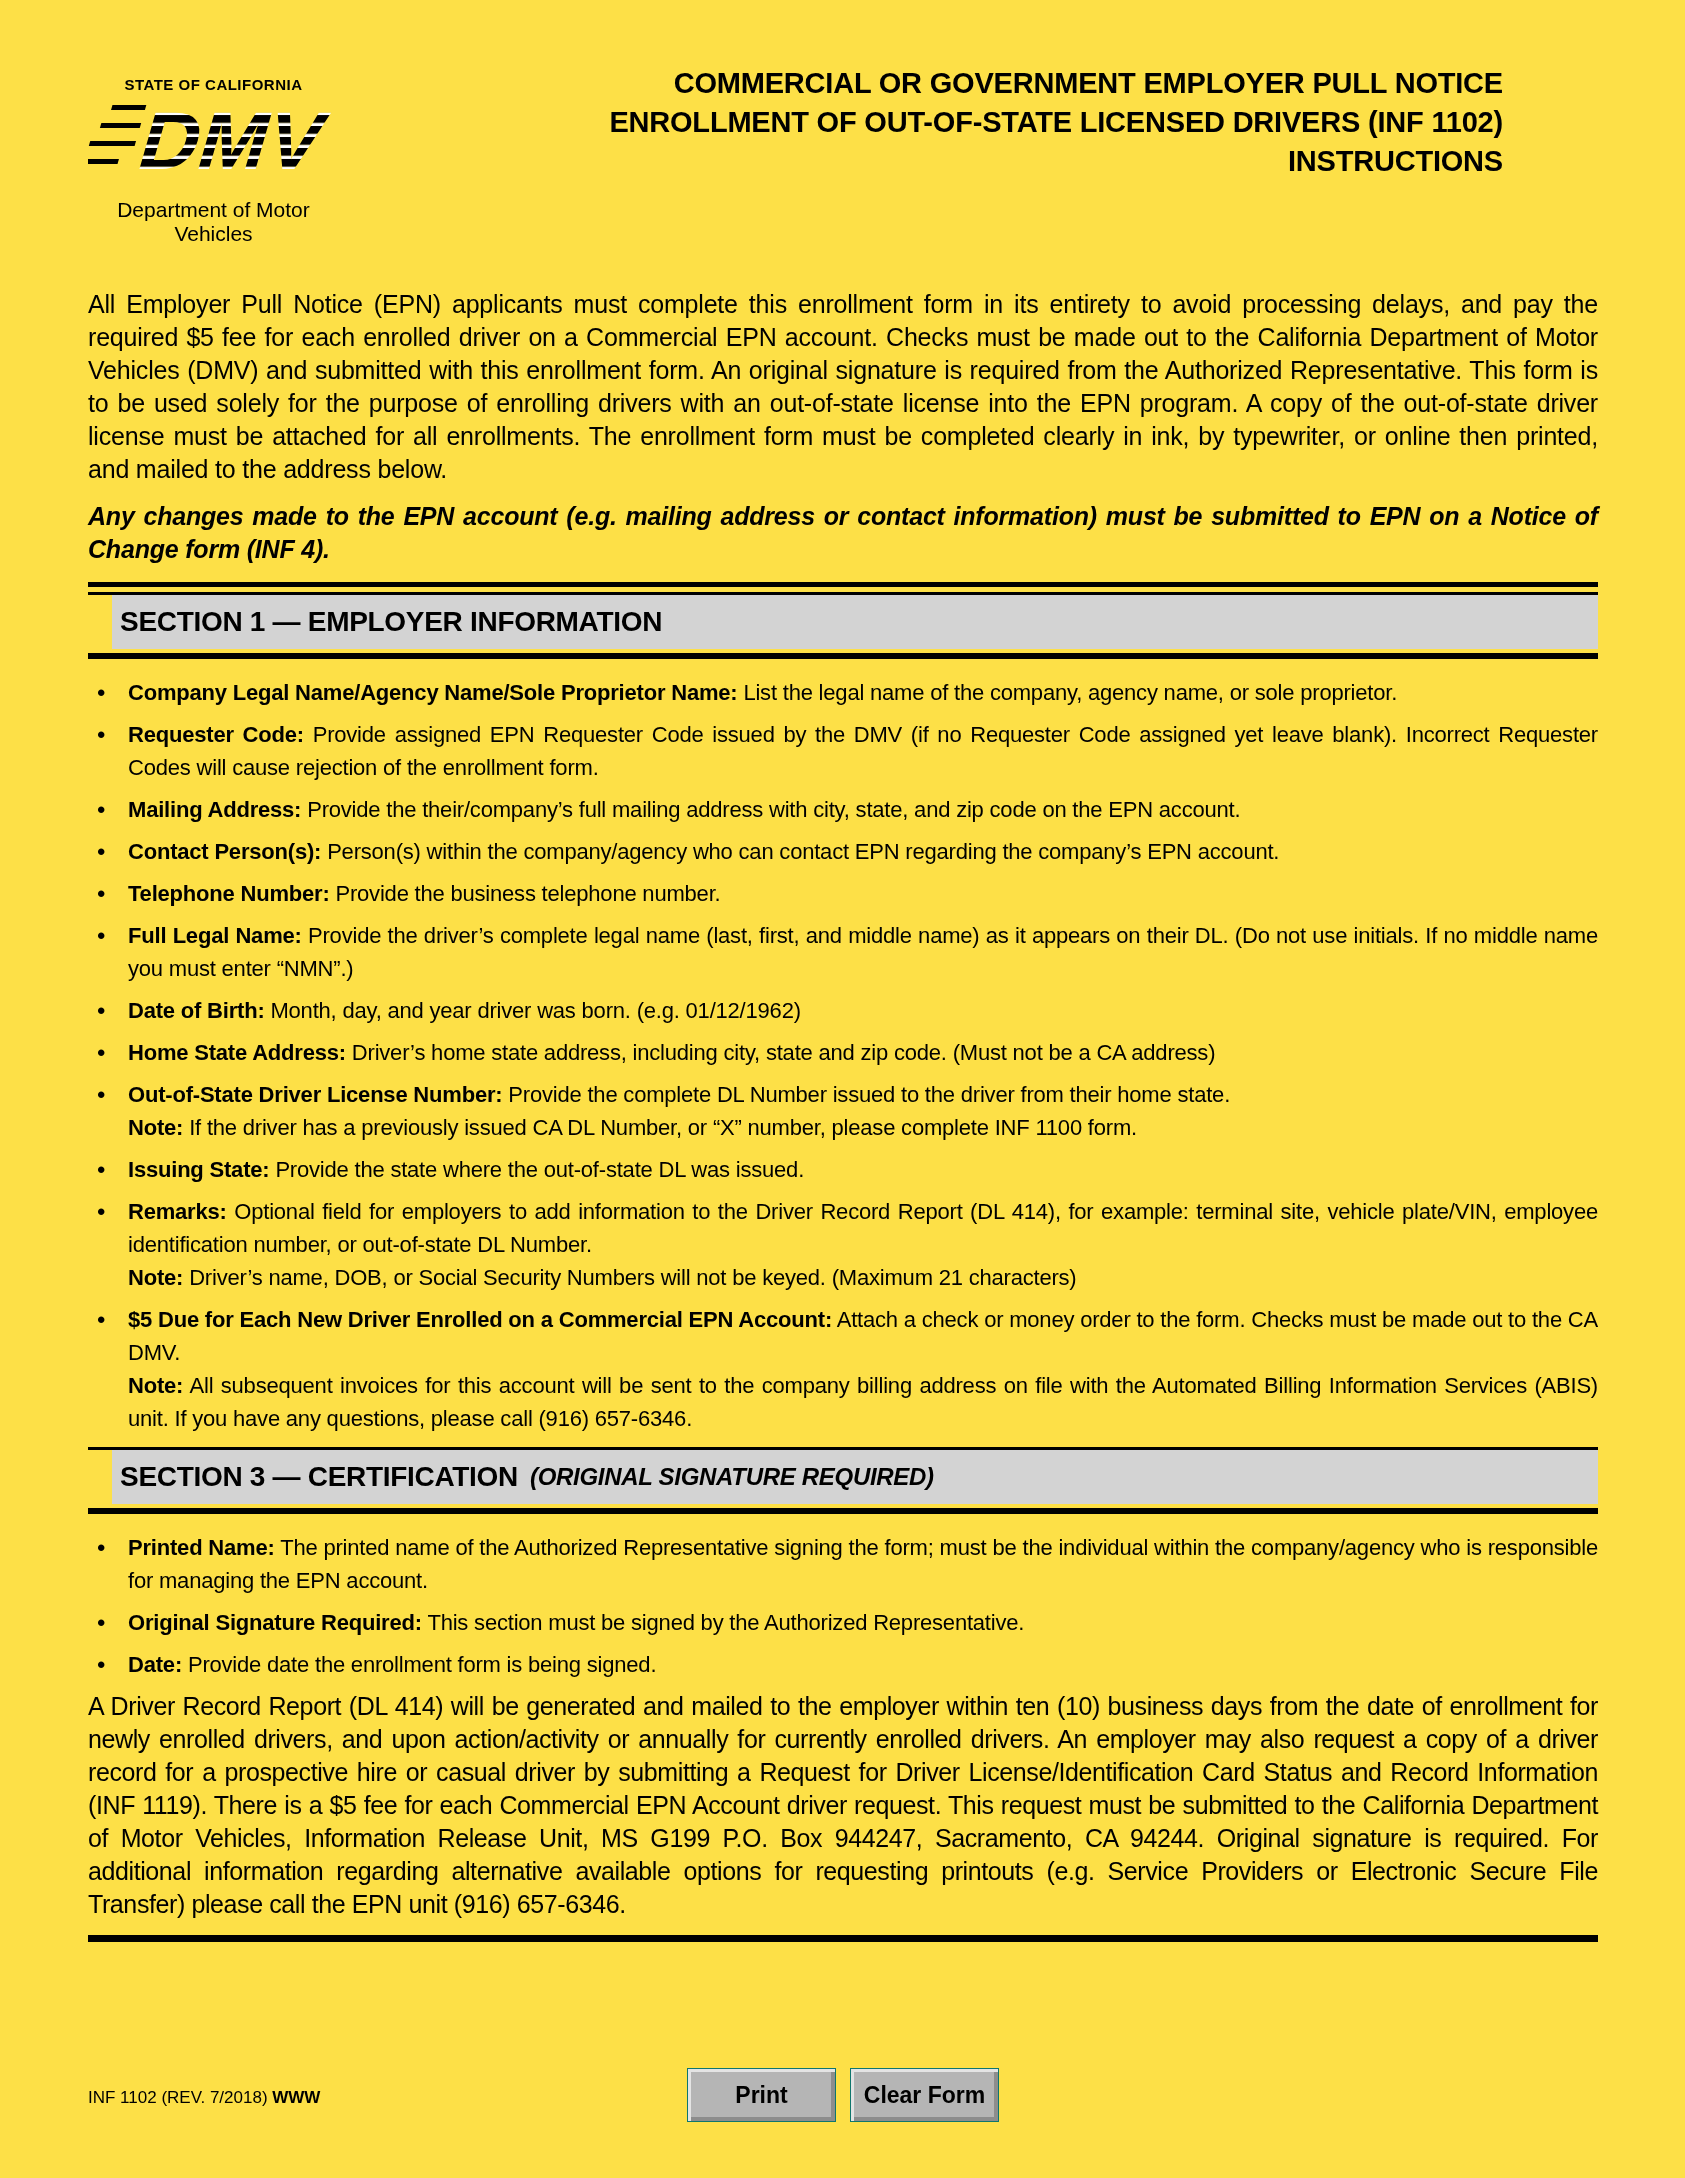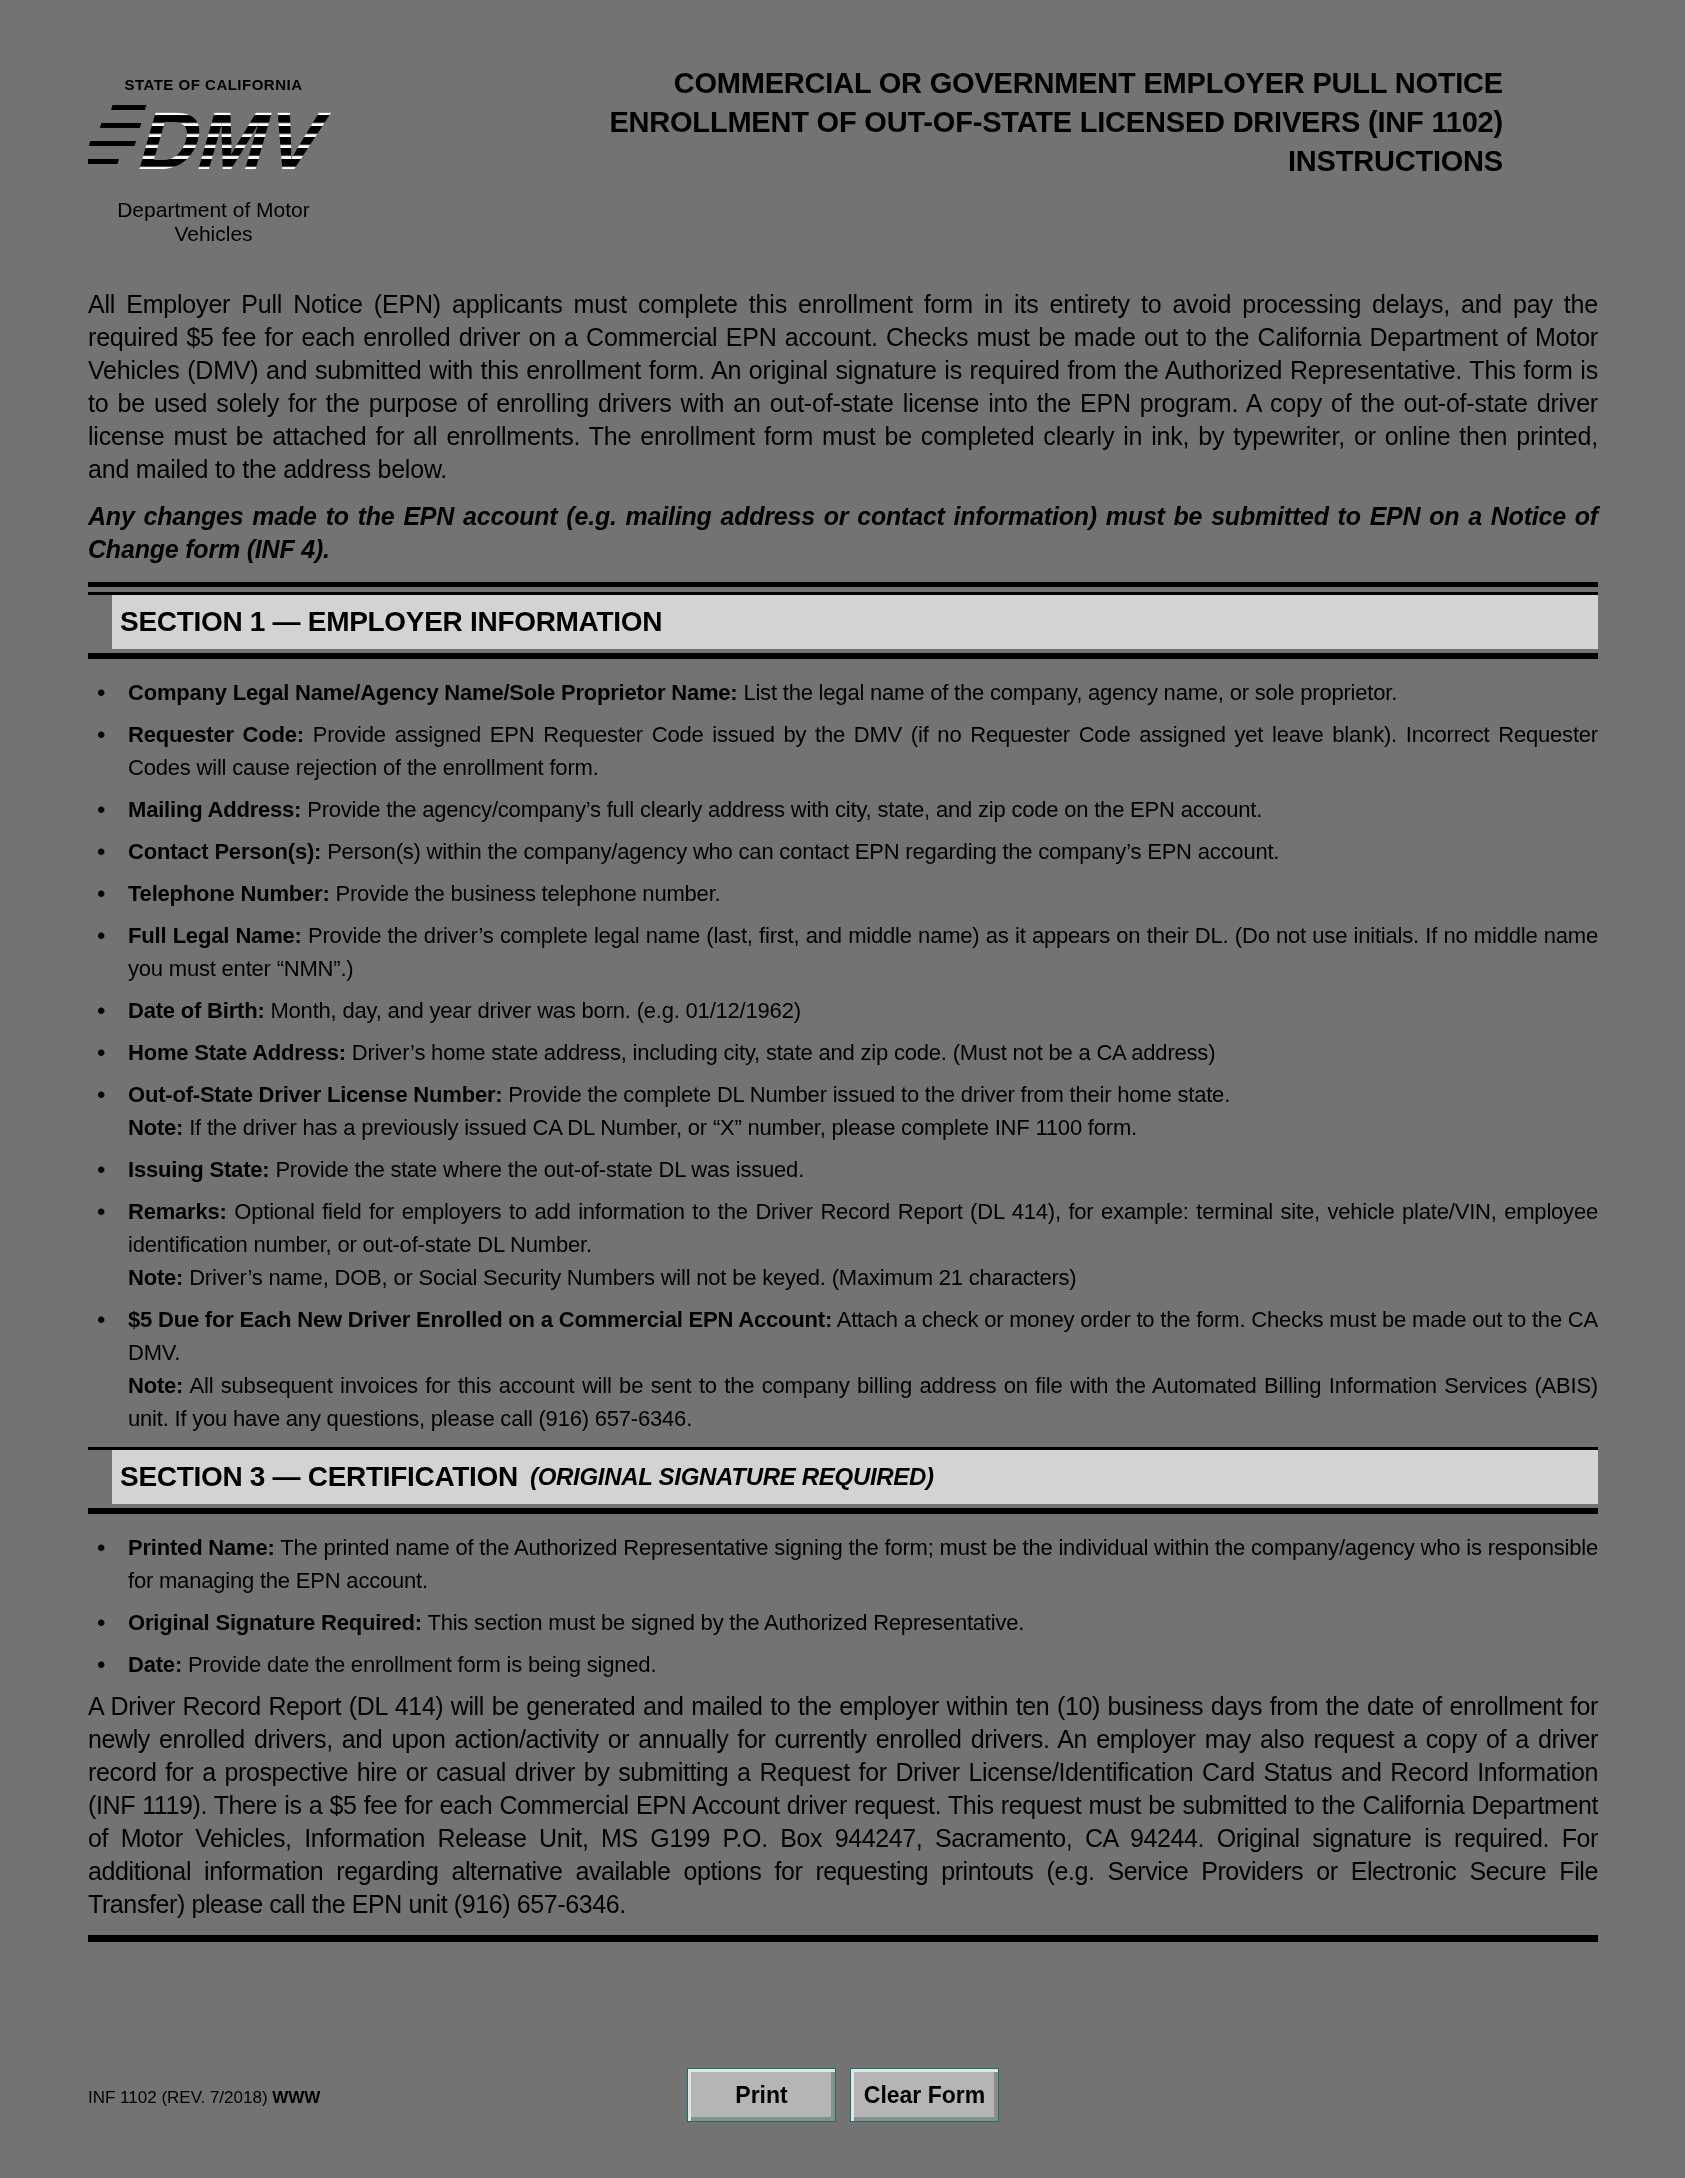--- a/index.html
+++ b/index.html
@@ -1,18 +1,18 @@
 <!DOCTYPE html>
 <html><head>
 <meta charset="utf-8">
 <style>
   * { margin:0; padding:0; box-sizing:border-box; }
   html,body { background:#888; }
   .page {
-    width:1686px; height:2178px; margin:0 auto; background:#737373; color:#000;
+    width:1686px; height:2178px; margin:0 auto; background:#fde047; color:#000;
     font-family:"Liberation Sans", sans-serif;
     padding:56px 88px 0 88px; position:relative; overflow:hidden;
   }
   
   .hdr { display:flex; margin-bottom:42px; }
   .logo { width:251px; flex:none; text-align:center; padding-top:20px; }
   .logo-state { font-size:15px; font-weight:bold; letter-spacing:0.5px; }
   .logo-dept { font-size:21px; margin-top:15px; }
   .titles { flex:1; text-align:right; padding:8px 95px 0 0; font-weight:bold; font-size:29px; line-height:39px; letter-spacing:-0.2px; }
   
@@ -95,21 +95,21 @@
     <div class="bullet">
       <span class="dot">•</span>
       <div class="bbody"><span class="b">Company Legal Name/Agency Name/Sole Proprietor Name:</span> <span>List the legal name of the company, agency name, or sole proprietor.</span></div>
     </div>
     <div class="bullet">
       <span class="dot">•</span>
       <div class="bbody"><span class="b">Requester Code:</span> <span>Provide assigned EPN Requester Code issued by the DMV (if no Requester Code assigned yet leave blank). Incorrect Requester Codes will cause rejection of the enrollment form.</span></div>
     </div>
     <div class="bullet">
       <span class="dot">•</span>
-      <div class="bbody"><span class="b">Mailing Address:</span> <span>Provide the agency/company’s full clearly address with city, state, and zip code on the EPN account.</span></div>
+      <div class="bbody"><span class="b">Mailing Address:</span> <span>Provide the their/company’s full mailing address with city, state, and zip code on the EPN account.</span></div>
     </div>
     <div class="bullet">
       <span class="dot">•</span>
       <div class="bbody"><span class="b">Contact Person(s):</span> <span>Person(s) within the company/agency who can contact EPN regarding the company’s EPN account.</span></div>
     </div>
     <div class="bullet">
       <span class="dot">•</span>
       <div class="bbody"><span class="b">Telephone Number:</span> <span>Provide the business telephone number.</span></div>
     </div>
   </div>

